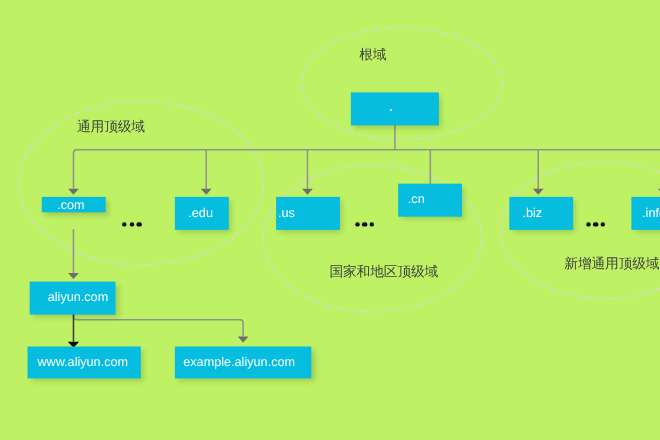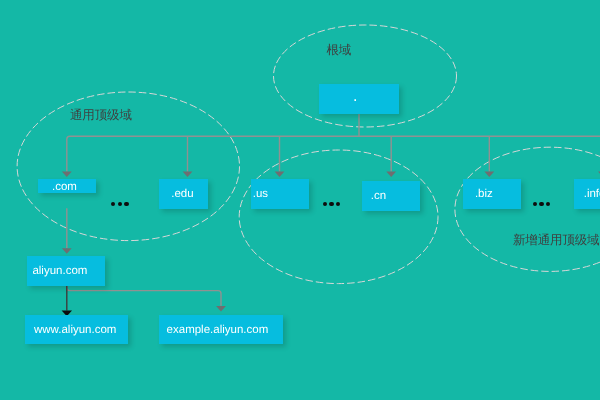--- a/index.html
+++ b/index.html
@@ -1,19 +1,19 @@
 <!DOCTYPE html>
 <html><head>
 <meta charset="utf-8">
 <title>DNS</title>
 <style>
   html,body{margin:0;padding:0;overflow:hidden;}
   body{width:600px;height:400px;background:#ffffff;overflow:hidden;
        font-family:"Liberation Sans",sans-serif;-webkit-font-smoothing:antialiased;text-rendering:geometricPrecision;}
-  #stage{position:relative;width:600px;height:400px;background:#14b8a6;overflow:hidden;}
+  #stage{position:relative;width:600px;height:400px;background:#bef264;overflow:hidden;}
   svg.layer{position:absolute;left:0;top:0;width:600px;height:400px;overflow:visible;}
   .node{position:absolute;display:flex;align-items:center;justify-content:flex-start;
         color:#ffffff;font-size:11.5px;background:#06BDDF;line-height:1;
         box-shadow:3px 3px 5px rgba(0,0,0,0.16);}
   .node>span{display:block;white-space:nowrap;transform:translateZ(0);position:relative;top:1.2px;}
   .grouplabel{position:absolute;color:#3f3f3f;font-size:12.5px;white-space:nowrap;
               line-height:1;letter-spacing:-0.15px;transform:translateZ(0);}
   .dots{position:absolute;display:flex;align-items:center;}
   .dots i{display:block;width:4.4px;height:4.4px;border-radius:50%;background:#0d0d0d;
           margin-right:2.4px;}
@@ -54,45 +54,46 @@
       <path d="M484.4 171.6 L494.2 171.6 L489.3 177.1 Z" fill="#6e6e70"></path>
       <path d="M598.1 171.6 L607.9 171.6 L603.0 177.1 Z" fill="#6e6e70"></path>
       <path d="M61.9 248.2 L71.7 248.2 L66.8 253.7 Z" fill="#6e6e70"></path>
       <path d="M61.6 310.6 L72.0 310.6 L66.8 316.2 Z" fill="#0c0c0c"></path>
       <path d="M216.1 305.9 L225.9 305.9 L221.0 311.4 Z" fill="#6e6e70"></path>
     </g>
   </svg>
 
   <div class="grouplabel" style="left:326.5px;top:44px;">根域</div>
   <div class="grouplabel" style="left:70px;top:108.5px;">通用顶级域</div>
+  <div class="grouplabel" style="left:299.5px;top:241px;">国家和地区顶级域</div>
   <div class="grouplabel" style="left:513px;top:234px;">新增通用顶级域</div>
 
   <div class="node" style="left:318.5px;top:84px;width:80px;height:29.5px;">
     <span style="padding-left:34.6px;font-size:16px;position:relative;top:-1.5px;">.</span>
   </div>
   <div class="node" style="left:38.1px;top:179.2px;width:57.8px;height:14px;">
     <span style="padding-left:13.9px;">.com</span>
   </div>
   <div class="node" style="left:158.8px;top:179.2px;width:49px;height:29.5px;">
     <span style="padding-left:12.4px;">.edu</span>
   </div>
   <div class="node" style="left:250.7px;top:179.2px;width:58px;height:29.5px;">
     <span style="padding-left:2px;">.us</span>
   </div>
-  <div class="node" style="left:362.4px;top:181px;width:57.8px;height:29.5px;">
+  <div class="node" style="left:362.4px;top:167px;width:57.8px;height:29.5px;">
     <span style="padding-left:8.4px;">.cn</span>
   </div>
   <div class="node" style="left:462.9px;top:179.2px;width:58.2px;height:29.5px;">
     <span style="padding-left:12px;">.biz</span>
   </div>
   <div class="node" style="left:574.4px;top:179.2px;width:58.2px;height:29.5px;">
     <span style="padding-left:9.3px;">.info</span>
   </div>
   <div class="node" style="left:27.4px;top:256.1px;width:78px;height:29.5px;">
-    <span style="padding-left:5px;text-align:center;">aliyun.com</span>
+    <span style="padding-left:16px;text-align:center;">aliyun.com</span>
   </div>
   <div class="node" style="left:25.4px;top:314.5px;width:103px;height:29.2px;">
     <span style="padding-left:8.6px;text-align:right;">www.aliyun.com</span>
   </div>
   <div class="node" style="left:159px;top:314.5px;width:124px;height:29.2px;">
     <span style="padding-left:7.6px;">example.aliyun.com</span>
   </div>
 
   <div class="dots" style="left:110.8px;top:201.5px;">
     <i></i>

